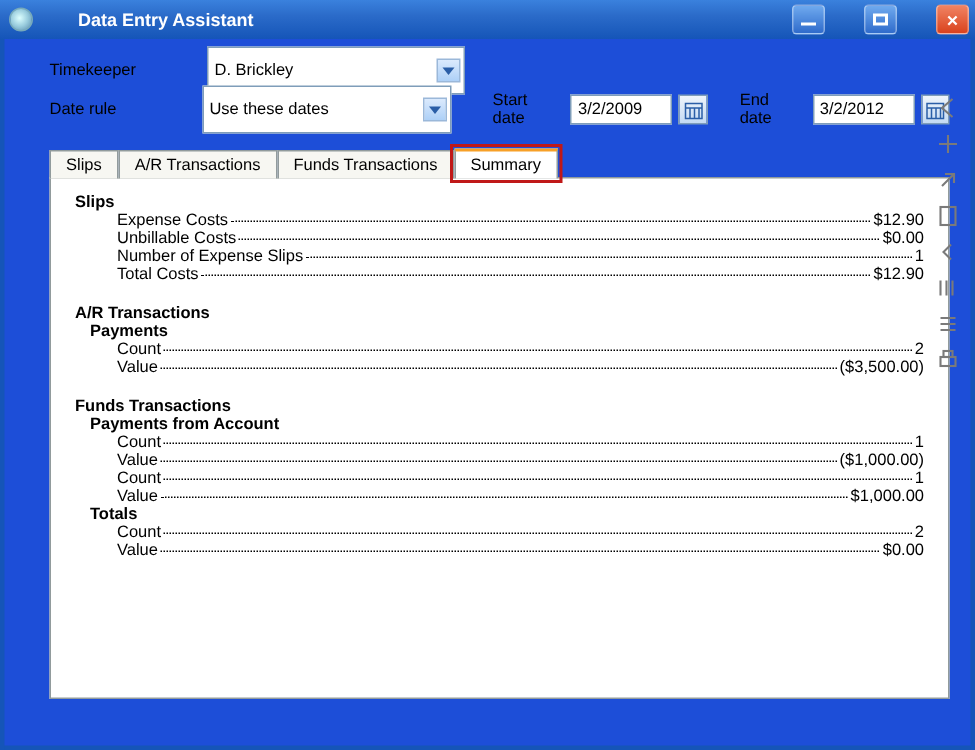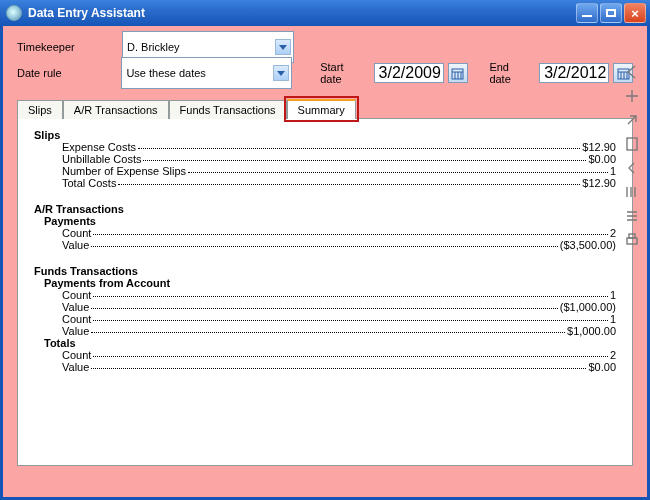--- a/index.html
+++ b/index.html
@@ -15,20 +15,21 @@
   }
   .titlebar {
     height: 26px;
     background: linear-gradient(to bottom, #3a81dd 0%, #2b6bc9 40%, #1555b8 100%);
     display: flex;
     align-items: center;
     padding: 0 4px 0 6px;
     color: white;
     font-weight: bold;
     font-size: 12px;
+    gap: 24px;
   }
   .titlebar .app-icon {
     width: 16px; height: 16px;
     border-radius: 50%;
     background: radial-gradient(circle at 6px 6px, #dff, #9cd, #58a);
     margin-right: 6px;
     border: 1px solid #7ab;
   }
   .titlebar .title { flex: 1; }
   .titlebar .win-btn {
@@ -44,21 +45,22 @@
   .win-close { background: linear-gradient(#f08262,#d9431d); color:white; font-weight:bold;}
   .win-min span { display:block;width:10px;height:2px;background:white;margin-top:6px;}
   .win-max span { display:block;width:10px;height:8px;border:2px solid white;}
   .win-close span { font-size:13px; line-height:1;}
 
   .client {
     position: absolute;
     top: 26px; left: 0; right: 0; bottom: 0;
     border: 3px solid #1555b8;
     border-top: none;
-    background: #fca5a5;
+    background: #1d4ed8;
+    padding-left: 16px;
   }
 
   .form-area {
     padding: 8px 14px 4px 14px;
   }
   .form-row {
     display: flex;
     align-items: center;
     height: 26px;
   }
@@ -82,21 +84,21 @@
     display:flex;align-items:center;justify-content:center;
   }
   .combo .combo-arrow::after {
     content:""; width:0;height:0;
     border-left:4px solid transparent;
     border-right:4px solid transparent;
     border-top:5px solid #2a5ea7;
   }
   .date-input {
     background:white;border:1px solid #7f9db9;height:20px;
-    padding:0 4px;display:flex;align-items:center;width:70px;font-size:16px;
+    padding:0 4px;display:flex;align-items:center;width:70px;font-size:11px;
   }
   .date-btn {
     width:20px;height:20px;margin-left:4px;
     border:1px solid #7f9db9;
     background:linear-gradient(#eef4fb,#c4daf3);
     display:flex;align-items:center;justify-content:center;
   }
   .date-btn svg{width:13px;height:13px;}
 
   .tabs {

